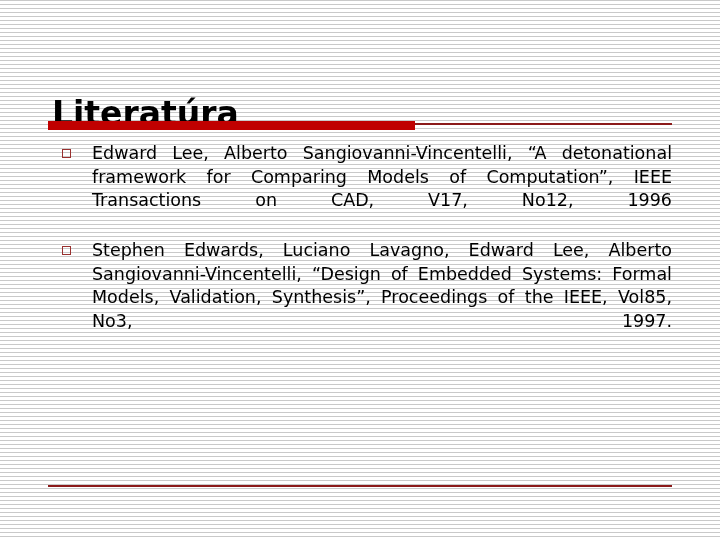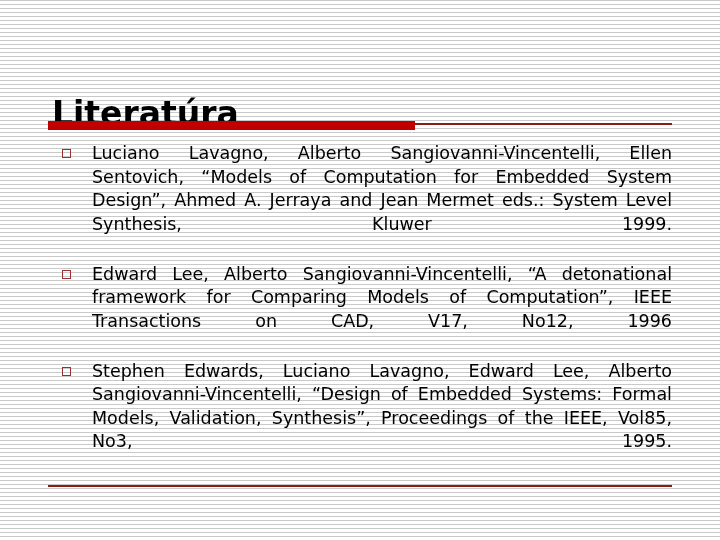--- a/index.html
+++ b/index.html
@@ -115,32 +115,28 @@
 
 <div class="slide">
 
   <h1 class="title">Literatúra</h1>
 
   <div class="title-bar-thick"></div>
   <div class="title-bar-thin"></div>
 
   <div class="body-list">
 
-    <div class="bullet-row">
-      <span class="bullet-marker"></span>
-      <span class="bullet-text">Luciano Lavagno, Alberto Sangiovanni-Vincentelli, Ellen Sentovich, “Models of Computation for Embedded System Design”, Ahmed A. Jerraya and Jean Mermet eds.: System Level Synthesis, Kluwer 1999.</span>
-    </div>
 
     <div class="bullet-row">
       <span class="bullet-marker"></span>
       <span class="bullet-text">Edward Lee, Alberto Sangiovanni-Vincentelli, “A detonational framework for Comparing Models of Computation”, IEEE Transactions on CAD, V17, No12, 1996</span>
     </div>
 
     <div class="bullet-row">
       <span class="bullet-marker"></span>
-      <span class="bullet-text">Stephen Edwards, Luciano Lavagno, Edward Lee, Alberto Sangiovanni-Vincentelli, “Design of Embedded Systems: Formal Models, Validation, Synthesis”, Proceedings of the IEEE, Vol85, No3, 1995.</span>
+      <span class="bullet-text">Stephen Edwards, Luciano Lavagno, Edward Lee, Alberto Sangiovanni-Vincentelli, “Design of Embedded Systems: Formal Models, Validation, Synthesis”, Proceedings of the IEEE, Vol85, No3, 1997.</span>
     </div>
 
   </div>
 
   <div class="bottom-rule"></div>
 
 </div>
 
 </body></html>

